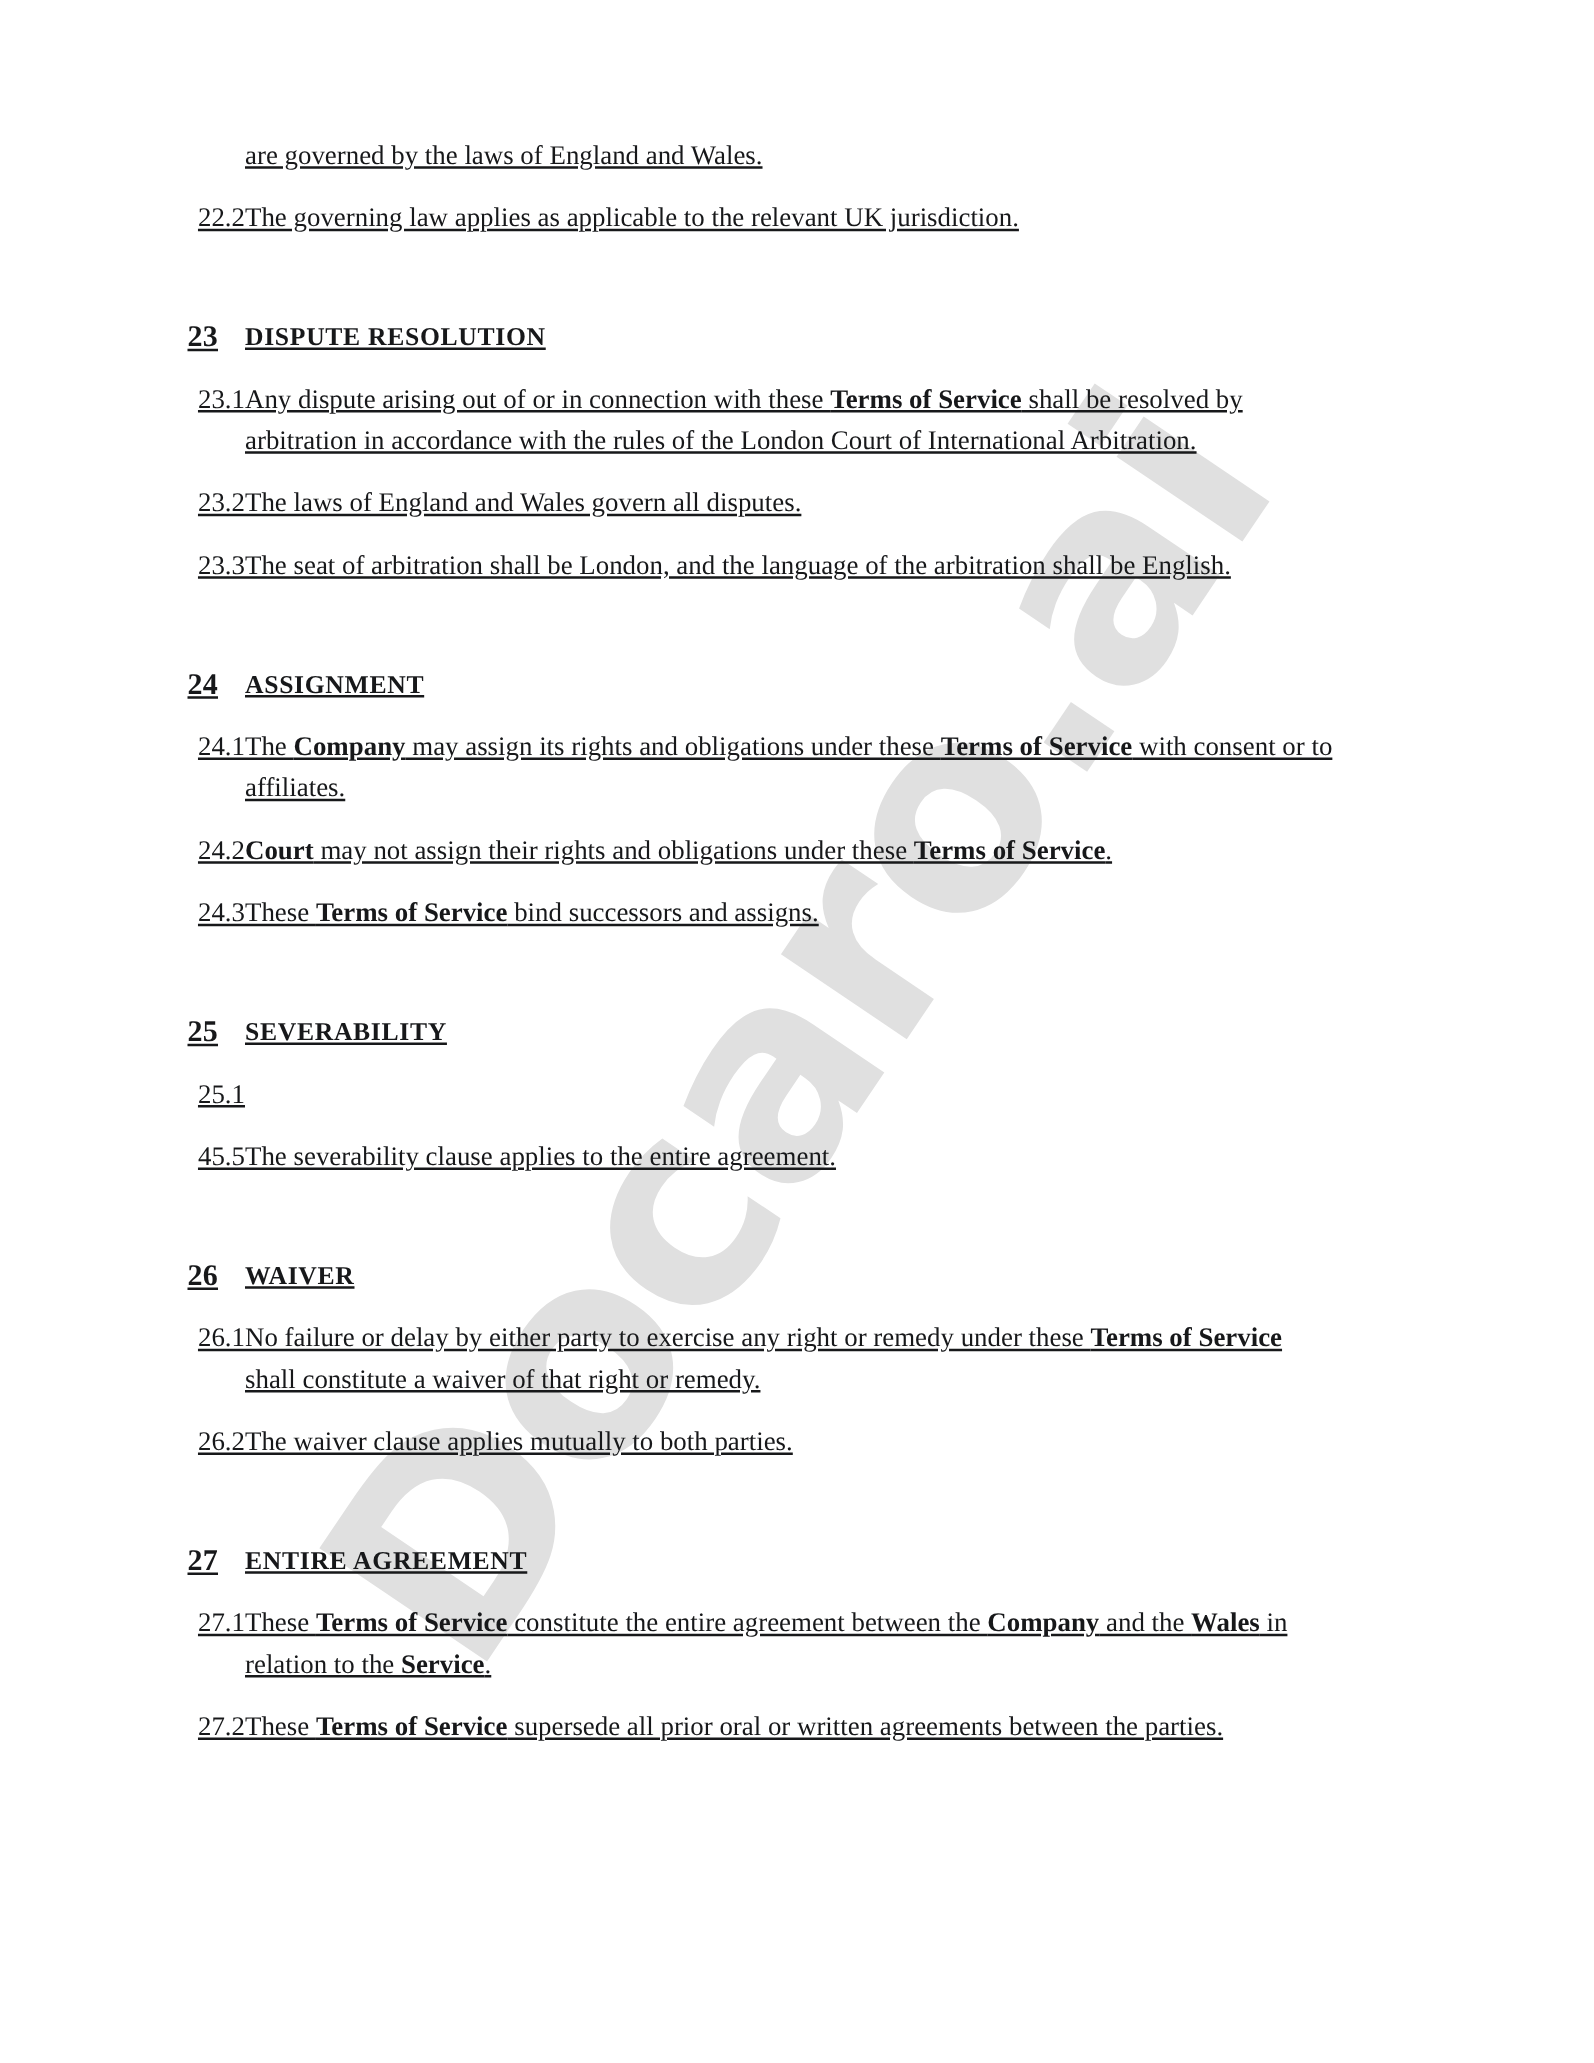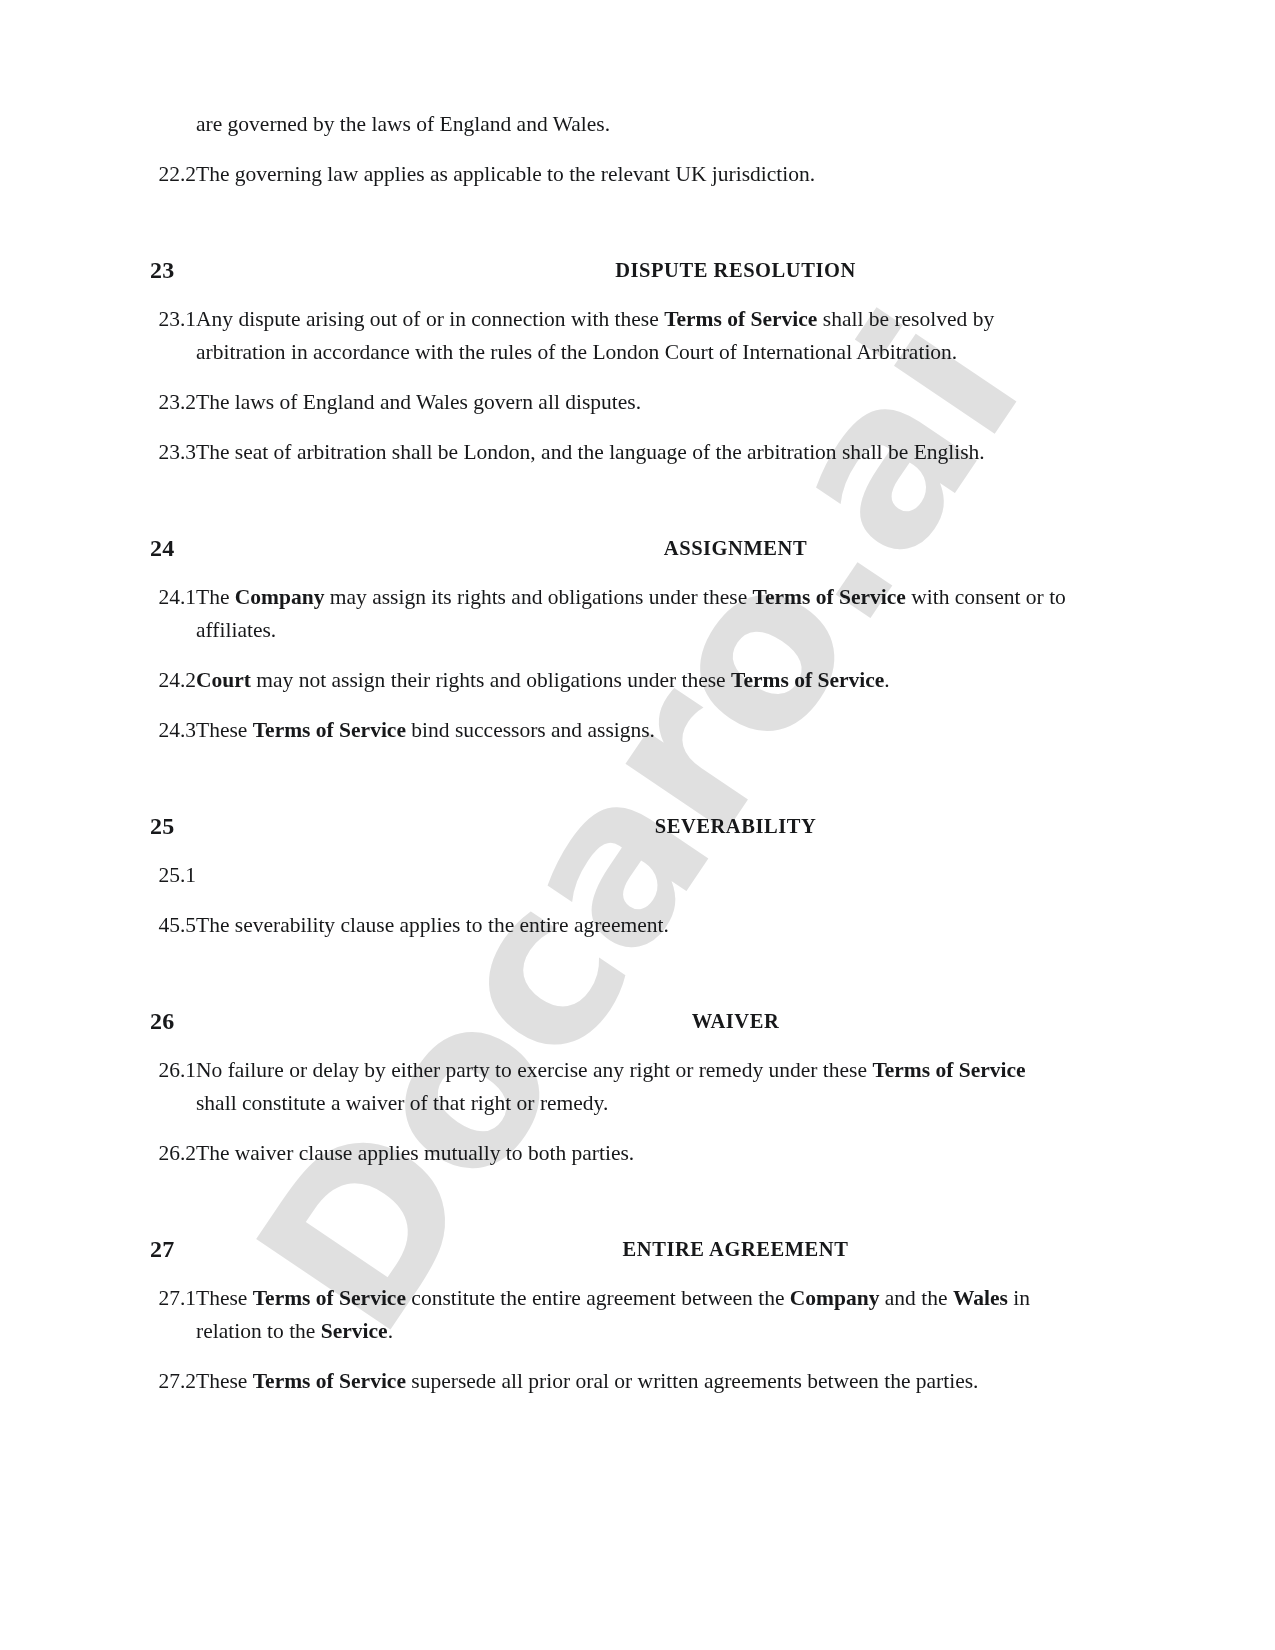--- a/index.html
+++ b/index.html
@@ -40,20 +40,21 @@
     color: #e0e0e0;
     line-height: 1;
     user-select: none;
   }
 
   
   .content {
     position: relative;
     z-index: 2;
     padding: 0;
+    text-decoration: underline;
   }
 
   .clause {
     display: flex;
     align-items: flex-start;
     margin: 0;
     padding: 0;
   }
 
   .clause-number {
@@ -98,21 +99,20 @@
     font-weight: 700;
     line-height: 33px;
     letter-spacing: 0.2px;
   }
   .section-heading .heading-title {
     flex: 1 1 auto;
     font-size: 20.5px;
     font-weight: 700;
     line-height: 33px;
     letter-spacing: 0.55px;
-    text-align: center;
   }
 
   
   .sp-clause   { height: 17px; }
   .sp-section  { height: 63px; }
   .sp-afterhead{ height: 16px; }
   .top-pad     { height: 108px; }
 </style>
 </head>
 <body>

